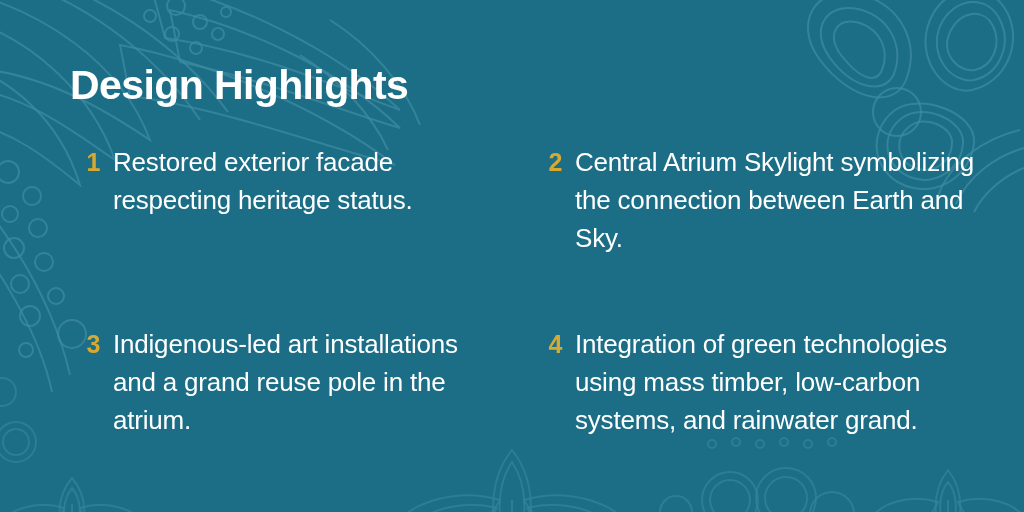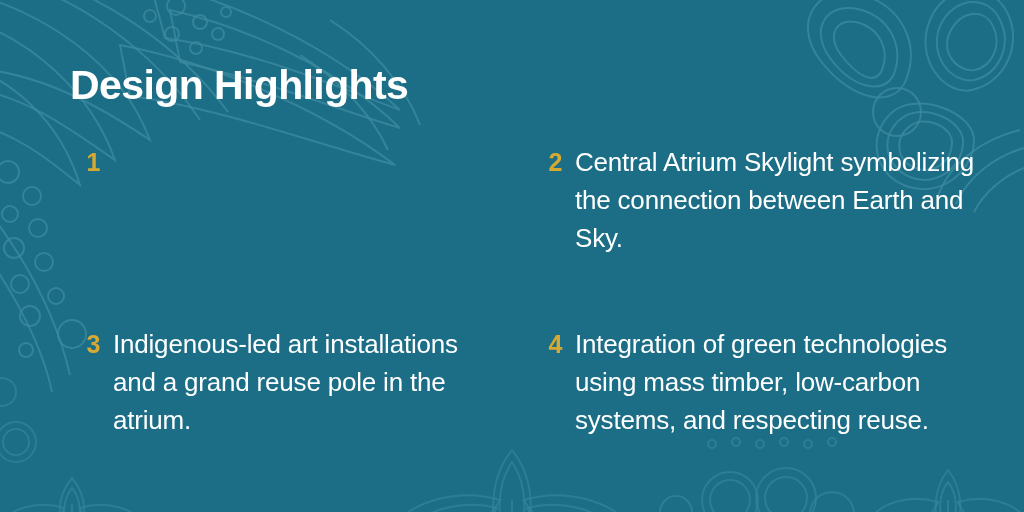--- a/index.html
+++ b/index.html
@@ -228,35 +228,36 @@
   </div>
 
   <div class="content">
 
     <h1 class="page-title">Design Highlights</h1>
 
     <div class="highlights-grid">
 
       <div class="highlight-item col-left">
         <div class="item-number">1</div>
+        <div class="item-text">Restored exterior facade respecting heritage status.</div>
       </div>
 
       <div class="highlight-item col-right">
         <div class="item-number">2</div>
         <div class="item-text">Central Atrium Skylight symbolizing the connection between Earth and Sky.</div>
       </div>
 
       <div class="row-gap-spacer col-left"></div>
       <div class="row-gap-spacer-right col-right"></div>
 
       <div class="highlight-item col-left">
         <div class="item-number">3</div>
         <div class="item-text">Indigenous-led art installations and a grand reuse pole in the atrium.</div>
       </div>
 
       <div class="highlight-item col-right">
         <div class="item-number">4</div>
-        <div class="item-text">Integration of green technologies using mass timber, low-carbon systems, and respecting reuse.</div>
+        <div class="item-text">Integration of green technologies using mass timber, low-carbon systems, and rainwater grand.</div>
       </div>
 
     </div>
   </div>
 </div>
 
 </body></html>

